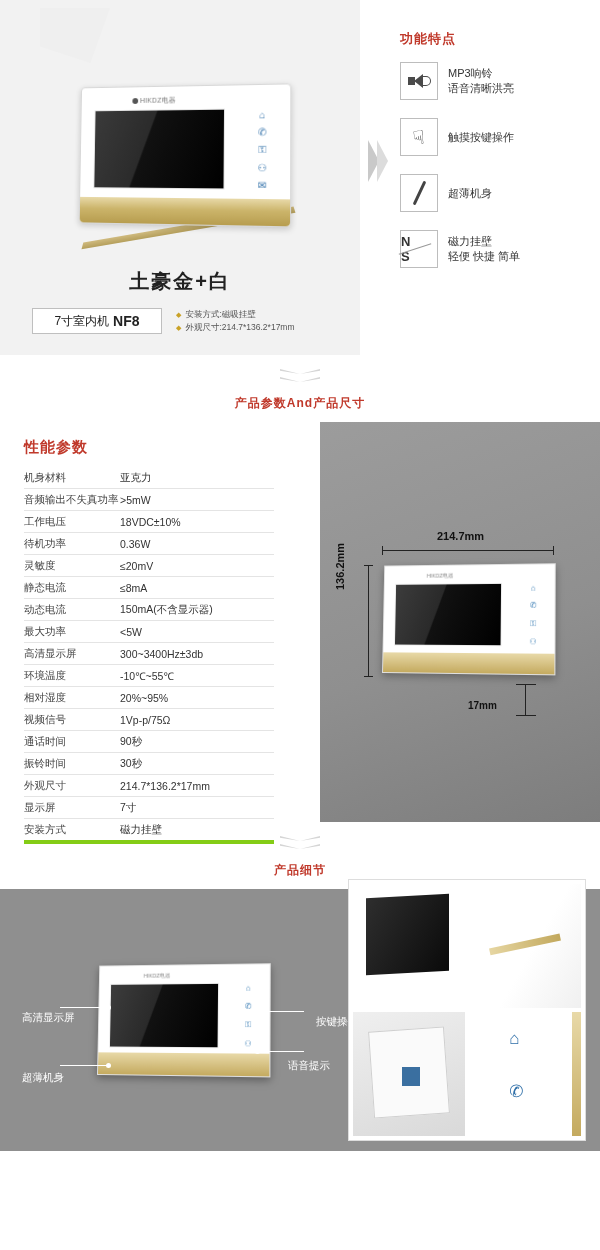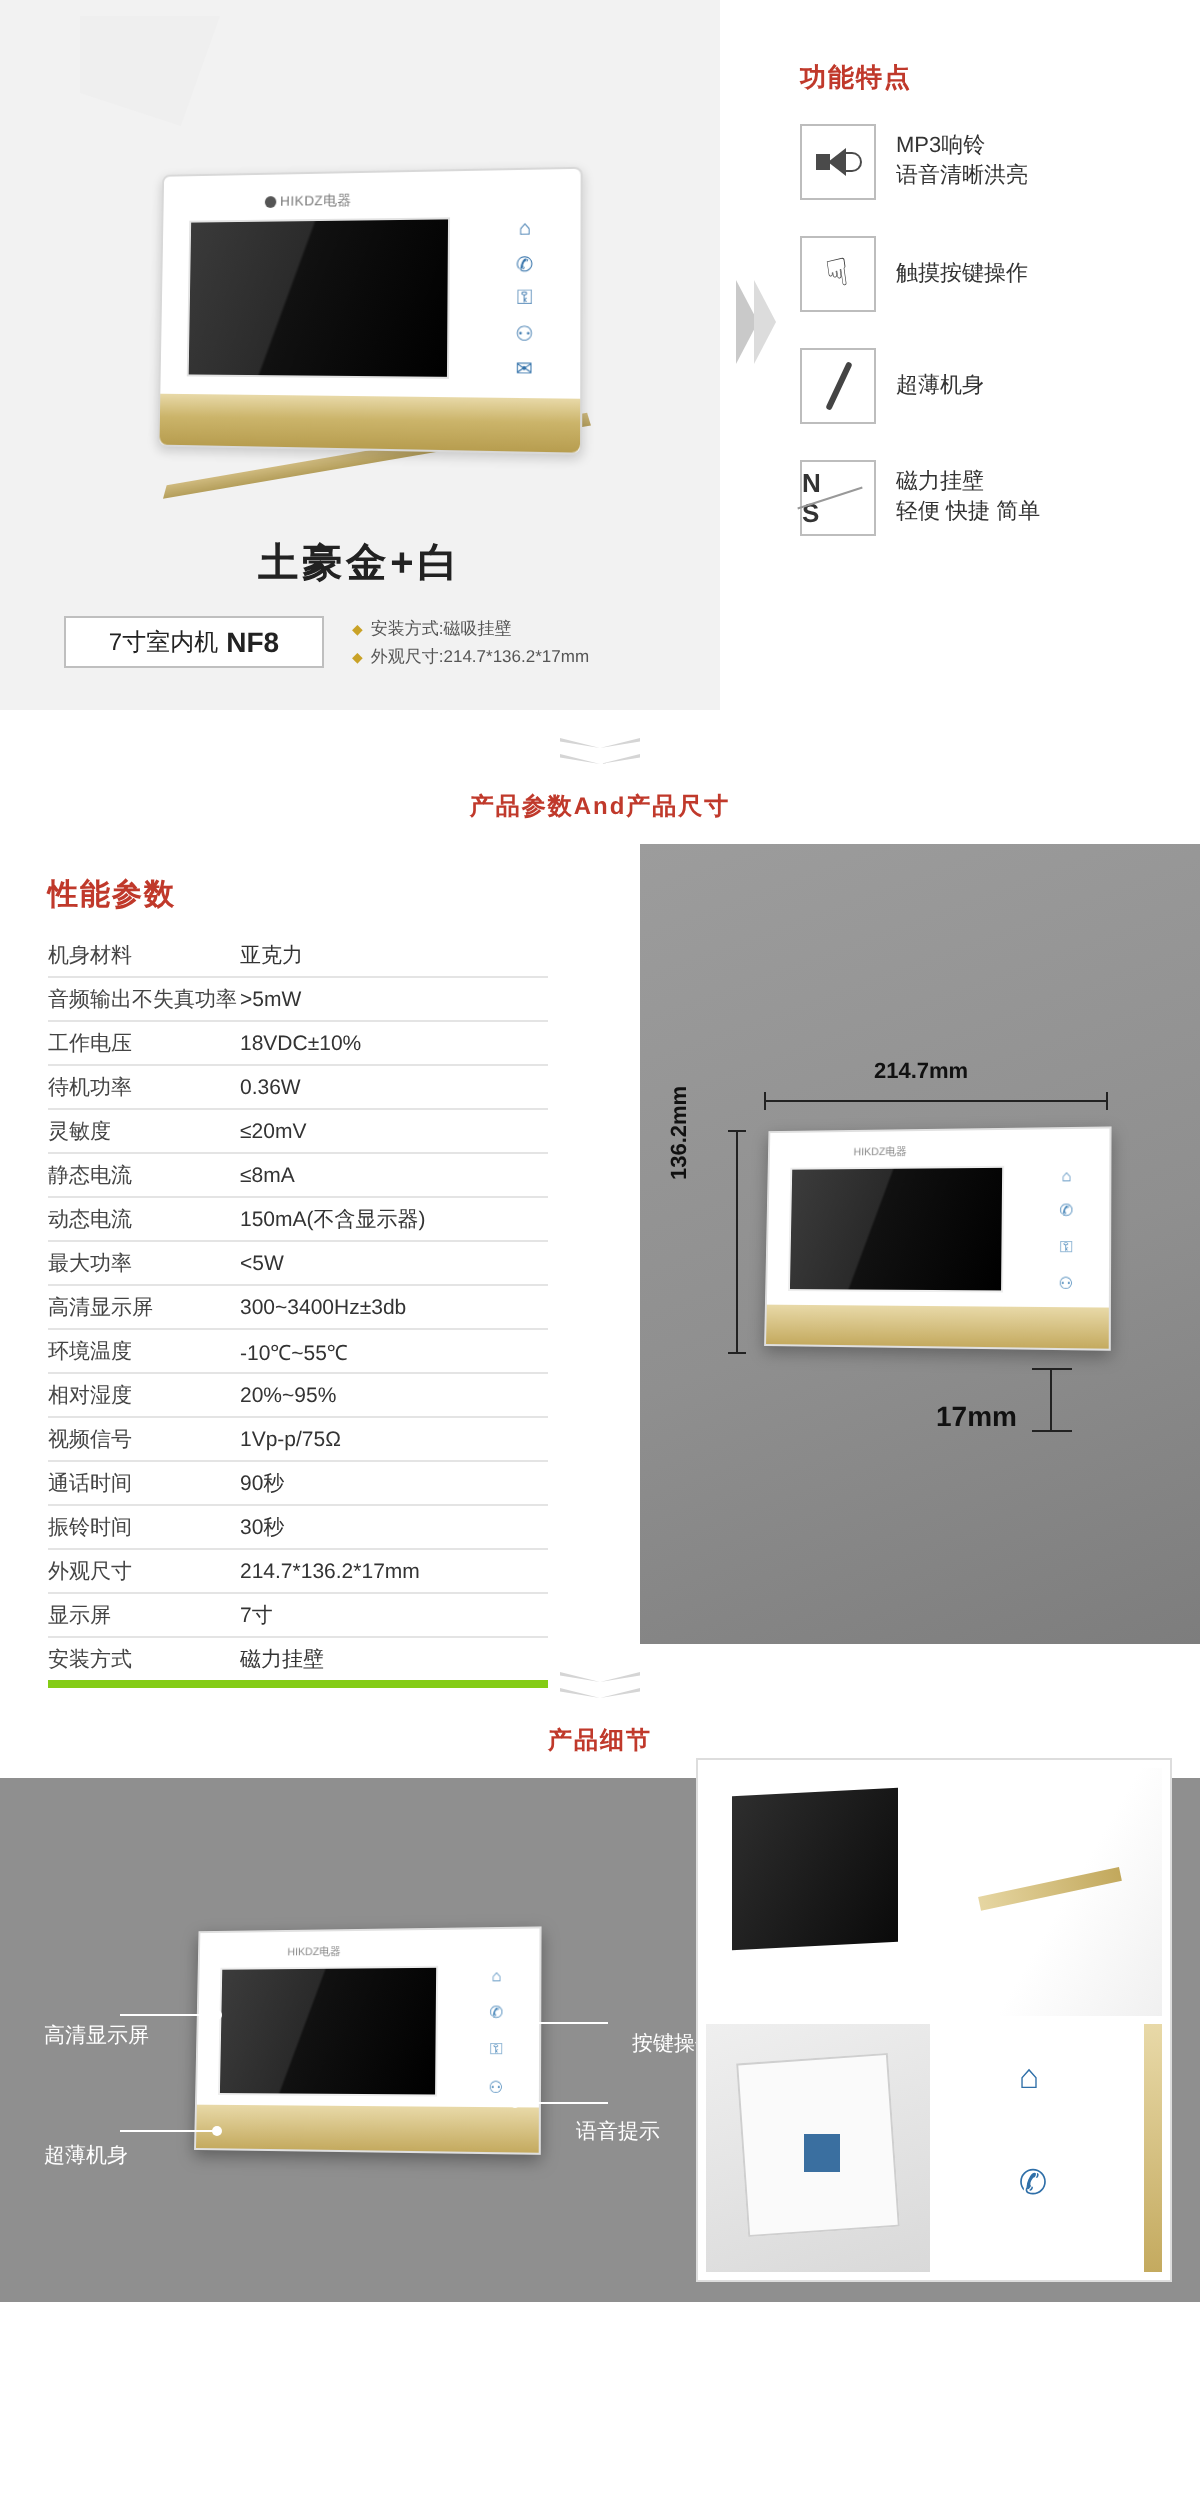--- a/index.html
+++ b/index.html
@@ -131,21 +131,21 @@
   .dim-w { left:62px; top:128px; width:172px; height:1px; }
   .dim-w::before,.dim-w::after { content:""; position:absolute; top:-4px; width:1px; height:9px; background:#222; }
   .dim-w::before { left:0; } .dim-w::after { right:0; }
   .lbl-w { position:absolute; left:117px; top:108px; font-size:11px; color:#111; font-weight:bold; }
   .dim-h { left:48px; top:143px; width:1px; height:112px; }
   .dim-h::before,.dim-h::after { content:""; position:absolute; left:-4px; width:9px; height:1px; background:#222; }
   .dim-h::before { top:0; } .dim-h::after { bottom:0; }
   .lbl-h { position:absolute; left:14px; top:168px; font-size:11px; color:#111; font-weight:bold;
     transform:rotate(-90deg); transform-origin:left top; white-space:nowrap; }
   .dim-t { left:205px; top:262px; width:1px; height:32px; }
-  .lbl-t { position:absolute; left:148px; top:278px; font-size:14px; color:#111; font-weight:bold; }
+  .lbl-t { position:absolute; left:148px; top:278px; font-size:10px; color:#111; font-weight:bold; }
   .tick { position:absolute; background:#222; height:1px; }
 
   
   .detail-sec { position:relative; width:600px; height:305px; background:#8f8f8f; }
   .det-device { position:absolute; left:95px; top:75px; width:175px; height:112px;
     background:#fff; border:1px solid #e0e0e0; transform:perspective(700px) rotateY(-10deg) rotateX(4deg);
     box-shadow:0 3px 8px rgba(0,0,0,.35); }
   .det-device .brand { position:absolute; left:46px; top:7px; font-size:5.5px; color:#888; }
   .det-device .screen { position:absolute; left:11px; top:18px; width:112px; height:65px;
     background:linear-gradient(110deg,#3c3c3c 0%,#2a2a2a 40%,#111 41%,#000 100%); border:1px solid #eee; }

